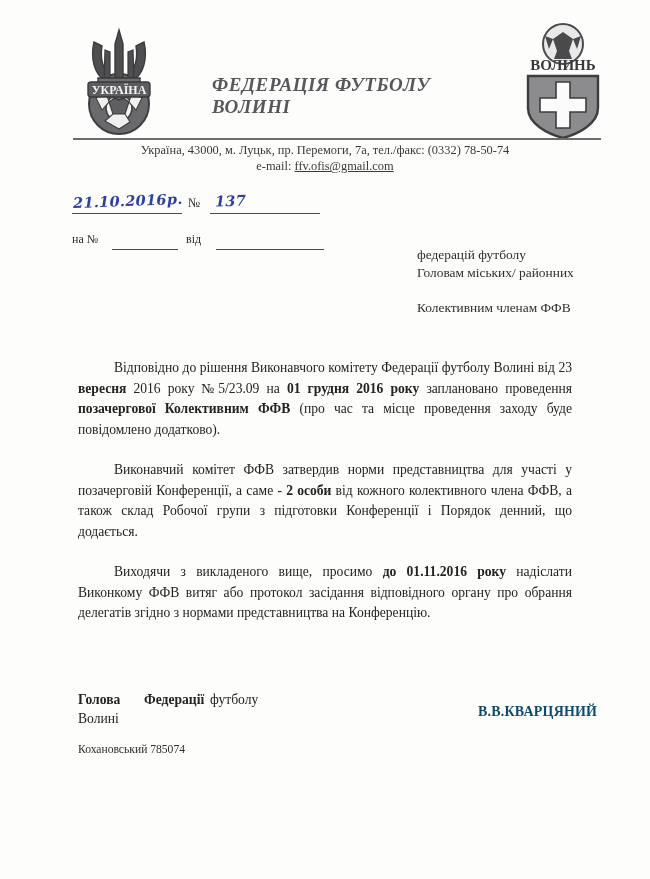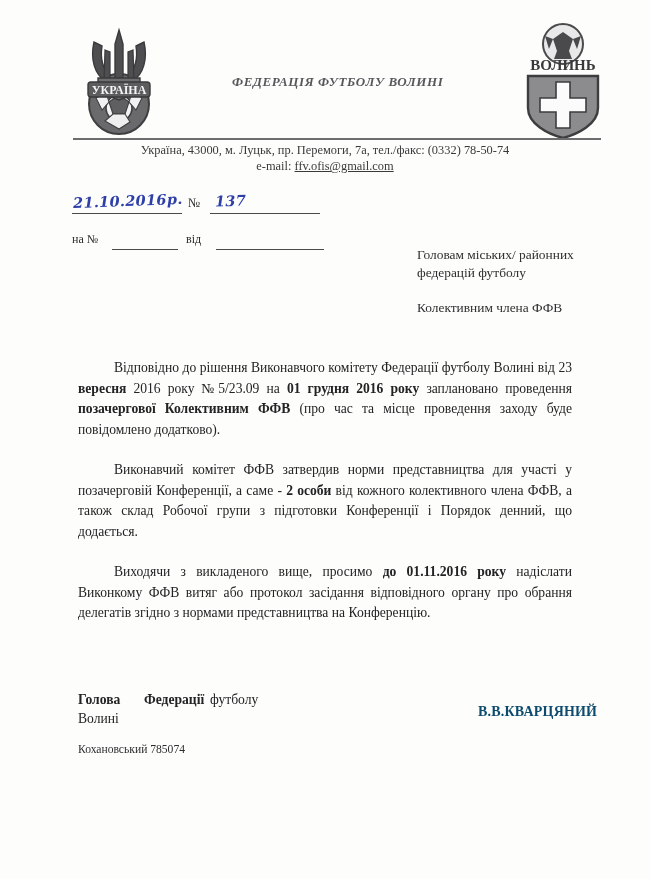--- a/index.html
+++ b/index.html
@@ -40,24 +40,23 @@
   }
   .org-title {
     position: absolute;
     left: 212px;
     top: 74px;
     width: 290px;
     text-align: left;
     font-family: "Liberation Serif", "DejaVu Serif", serif;
     font-style: italic;
     font-weight: bold;
-    font-size: 13px;
+    font-size: 19px;
     letter-spacing: 0.6px;
     color: #58585c;
-    margin-left: 20px;
   }
   .hrule {
     position: absolute;
     left: 73px;
     top: 138px;
     width: 528px;
     height: 2px;
     background: #6d6d70;
   }
 
@@ -289,23 +288,23 @@
     </div>
     <div class="ref-row2">
       <span class="na-label">на №</span>
       <span class="line-c"></span>
       <span class="vid-label">від</span>
       <span class="line-d"></span>
     </div>
   </div>
 
   <div class="addressee">
+    <div>федерацій футболу</div>
     <div>Головам міських/ районних</div>
-    <div>федерацій футболу</div>
-    <div class="second">Колективним члена ФФВ</div>
+    <div class="second">Колективним членам ФФВ</div>
   </div>
 
   <div class="body-text">
     <p><span>Відповідно до рішення Виконавчого комітету Федерації футболу Волині від 23 </span><span class="b">вересня</span><span> 2016 року №5/23.09 на </span><span class="b">01 грудня 2016 року</span><span> заплановано проведення </span><span class="b">позачергової Колективним ФФВ</span><span> (про час та місце проведення заходу буде повідомлено додатково).</span></p>
 
     <p><span>Виконавчий комітет ФФВ затвердив норми представництва для участі у позачерговій Конференції, а саме - </span><span class="b">2 особи</span><span>  від кожного колективного члена ФФВ, а також  склад  Робочої групи з підготовки Конференції і Порядок денний, що додається.</span></p>
 
     <p><span>Виходячи з викладеного вище, просимо </span><span class="b">до 01.11.2016 року</span><span> надіслати Виконкому ФФВ витяг або протокол засідання відповідного органу про обрання делегатів згідно з нормами представництва на Конференцію.</span></p>
   </div>
 

